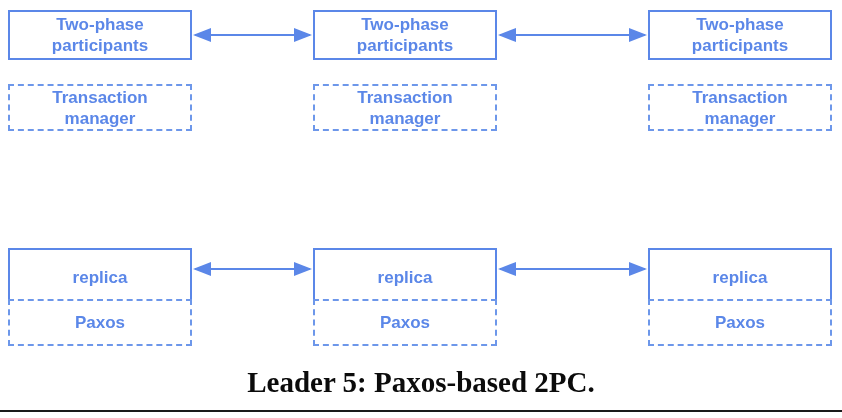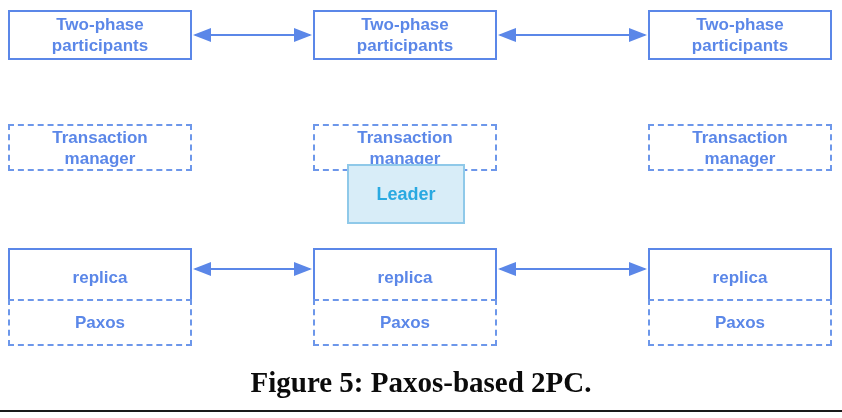--- a/index.html
+++ b/index.html
@@ -37,21 +37,21 @@
   .lbl.narrow { max-width: 140px; }   
   .lbl.tm     { max-width: 125px; }   
 
   
   .col1 { left: 8px;   width: 184px; }
   .col2 { left: 313px; width: 184px; }
   .col3 { left: 648px; width: 184px; }
 
   
   .row-participants { top: 10px;  height: 50px; }
-  .row-tm           { top: 84px;  height: 47px; margin-top: 40px; }
+  .row-tm           { top: 84px;  height: 47px; }
   .row-replica      { top: 248px; height: 58px; }
   .row-paxos        { top: 299px; height: 47px; }
 
   
   .leader {
     position: absolute;
     left: 347px;
     top: 164px;
     width: 118px;
     height: 60px;
@@ -150,20 +150,17 @@
   <div class="node dashed col3 row-tm">
     <span class="lbl tm">Transaction manager</span>
   </div>
   <div class="node solid col3 row-replica">
     <span class="lbl">replica</span>
   </div>
   <div class="node dashed col3 row-paxos">
     <span class="lbl">Paxos</span>
   </div>
 
-  <div class="leader">
-    <span>Leader</span>
-  </div>
 
-  <div class="caption">Figure 5: Paxos-based 2PC.</div>
+  <div class="caption">Leader 5: Paxos-based 2PC.</div>
 
   <div class="bottom-rule"></div>
 </div>
 
 </body></html>

